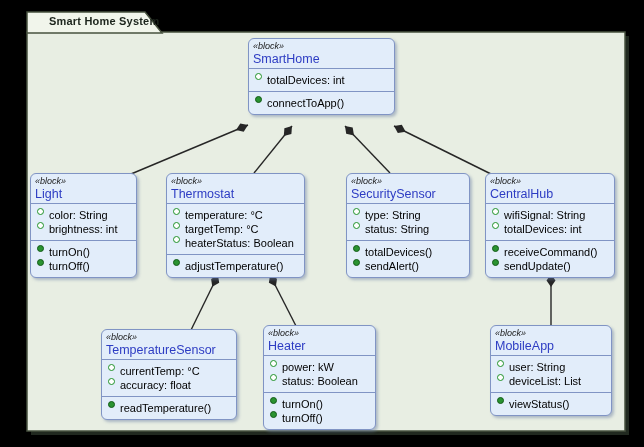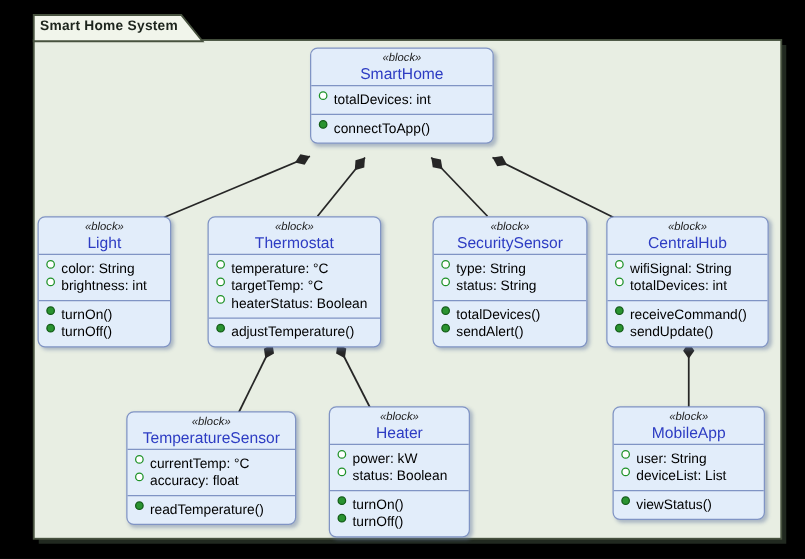--- a/index.html
+++ b/index.html
@@ -8,35 +8,34 @@
     width:644px; height:447px;
     background:var(--canvas-bg,#000);
     font-family:"Liberation Sans", sans-serif;
     overflow:hidden;
   }
   #diagram-svg { position:absolute; left:0; top:0; }
   .frame-shadow { opacity:0.55; }
   .frame-body { stroke-width:1.5; }
   .frame-tab  { stroke-width:1.5; }
   #frame-title {
-    position:absolute; left:32px; top:15px;
+    position:absolute; left:49px; top:15px;
     font-size:11px; font-weight:bold; color:#1c241c;
     letter-spacing:0.2px; white-space:nowrap;
   }
   .block {
     position:absolute;
     background:var(--block-fill);
     border:1px solid var(--block-border);
     border-radius:6px;
     box-shadow:2px 2px 3px rgba(100,120,160,0.45);
     font-size:11px; color:#000;
     box-sizing:border-box;
   }
   .block-header {
-    text-align:center;
     padding:2px 4px 2px;
     border-bottom:1px solid var(--block-border);
   }
   .stereotype {
     font-style:italic; font-size:9px; line-height:11px;
     color:var(--stereo-color);
   }
   .block-name {
     font-size:12.5px; line-height:14px;
     color:var(--name-color);

